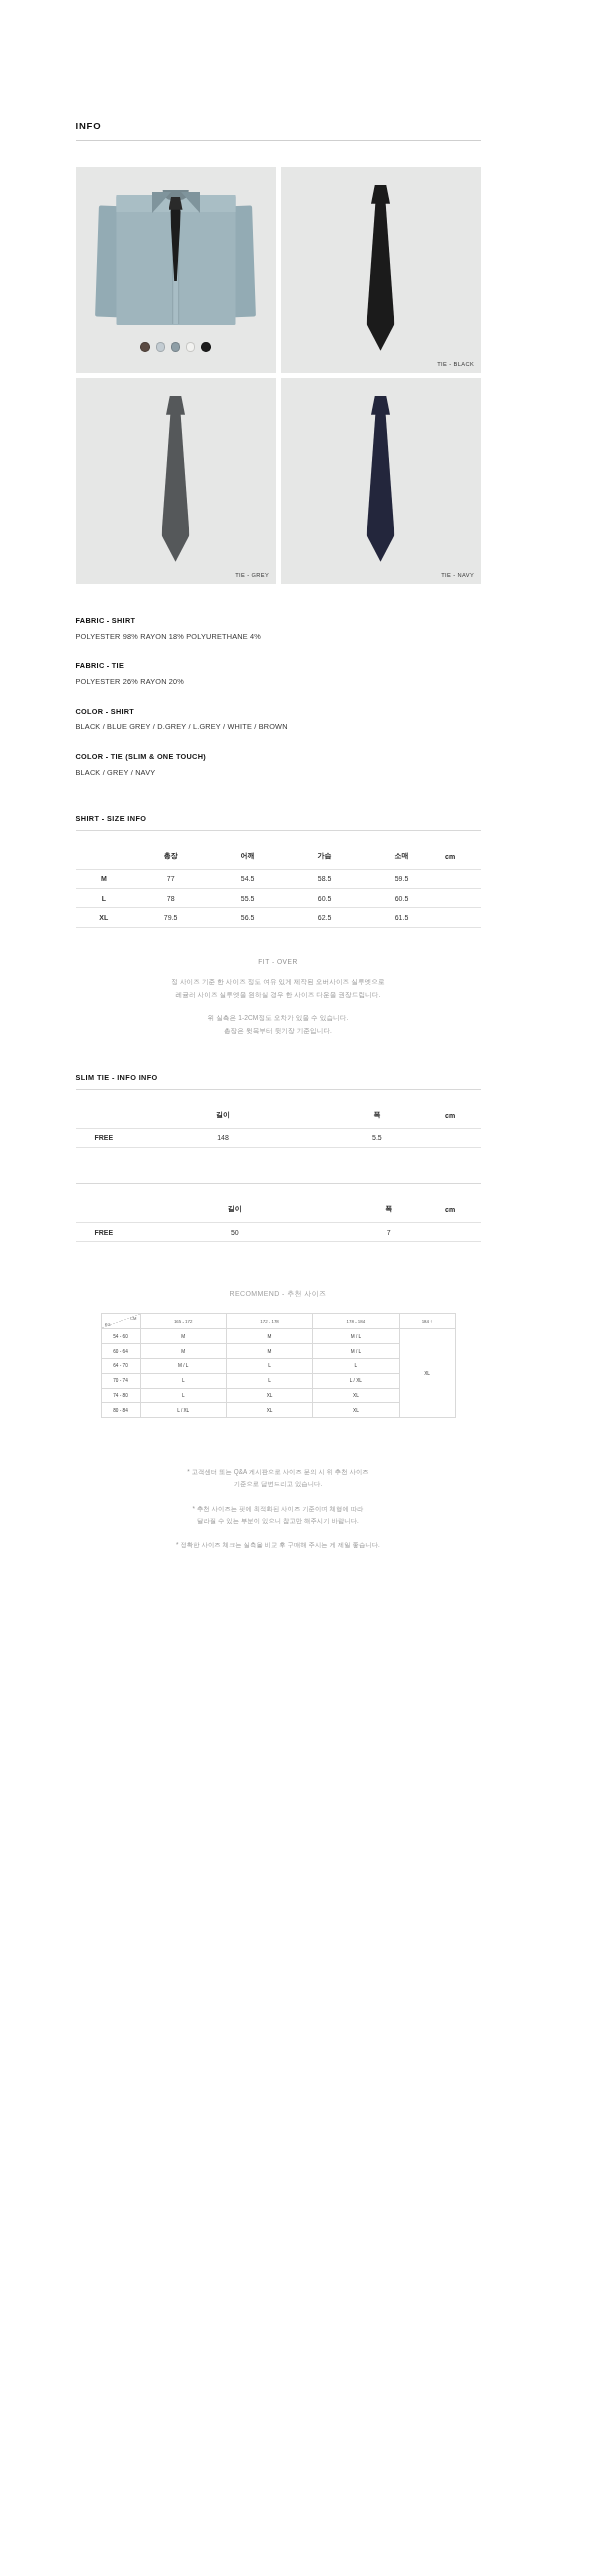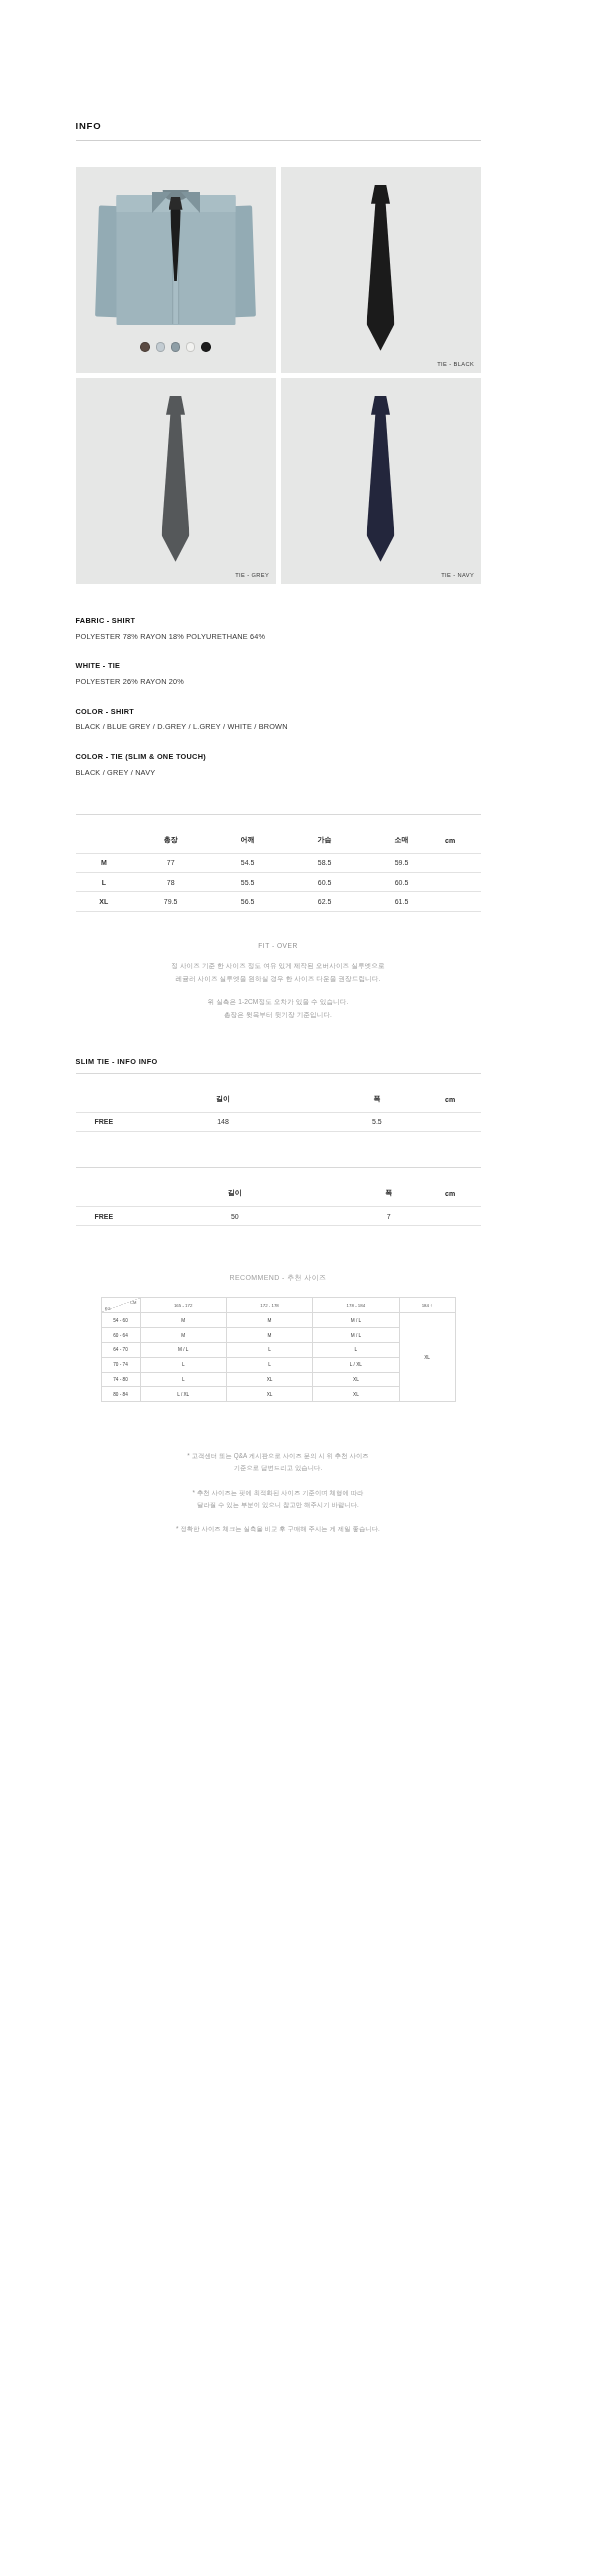--- a/index.html
+++ b/index.html
@@ -419,37 +419,38 @@
             <div class="tie-blade" style="background:#23263c"></div>
           </div>
         </div>
         <div class="cell-caption">TIE - NAVY</div>
       </div>
     </div>
 
     <div class="spec-block">
       <div class="spec-group">
         <div class="spec-label">FABRIC - SHIRT</div>
-        <div class="spec-value">POLYESTER 78%  RAYON 18%  POLYURETHANE 64%</div>
+        <div class="spec-value">POLYESTER 98%  RAYON 18%  POLYURETHANE 4%</div>
       </div>
       <div class="spec-group">
-        <div class="spec-label">WHITE - TIE</div>
+        <div class="spec-label">FABRIC - TIE</div>
         <div class="spec-value">POLYESTER 26%  RAYON 20%</div>
       </div>
       <div class="spec-group">
         <div class="spec-label">COLOR  - SHIRT</div>
         <div class="spec-value">BLACK  /  BLUE GREY  /  D.GREY  /  L.GREY  /  WHITE  /  BROWN</div>
       </div>
       <div class="spec-group">
         <div class="spec-label">COLOR  - TIE (SLIM &amp; ONE TOUCH)</div>
         <div class="spec-value">BLACK  /  GREY  /  NAVY</div>
       </div>
     </div>
 
     <div class="size-section">
+      <div class="size-heading">SHIRT - SIZE INFO</div>
       <div class="hr-thin"></div>
       <table class="size-table">
         <thead>
           <tr>
             <th class="col-size"></th>
             <th>총장</th>
             <th>어깨</th>
             <th>가슴</th>
             <th>소매</th>
             <th class="unit-cell">cm</th>

